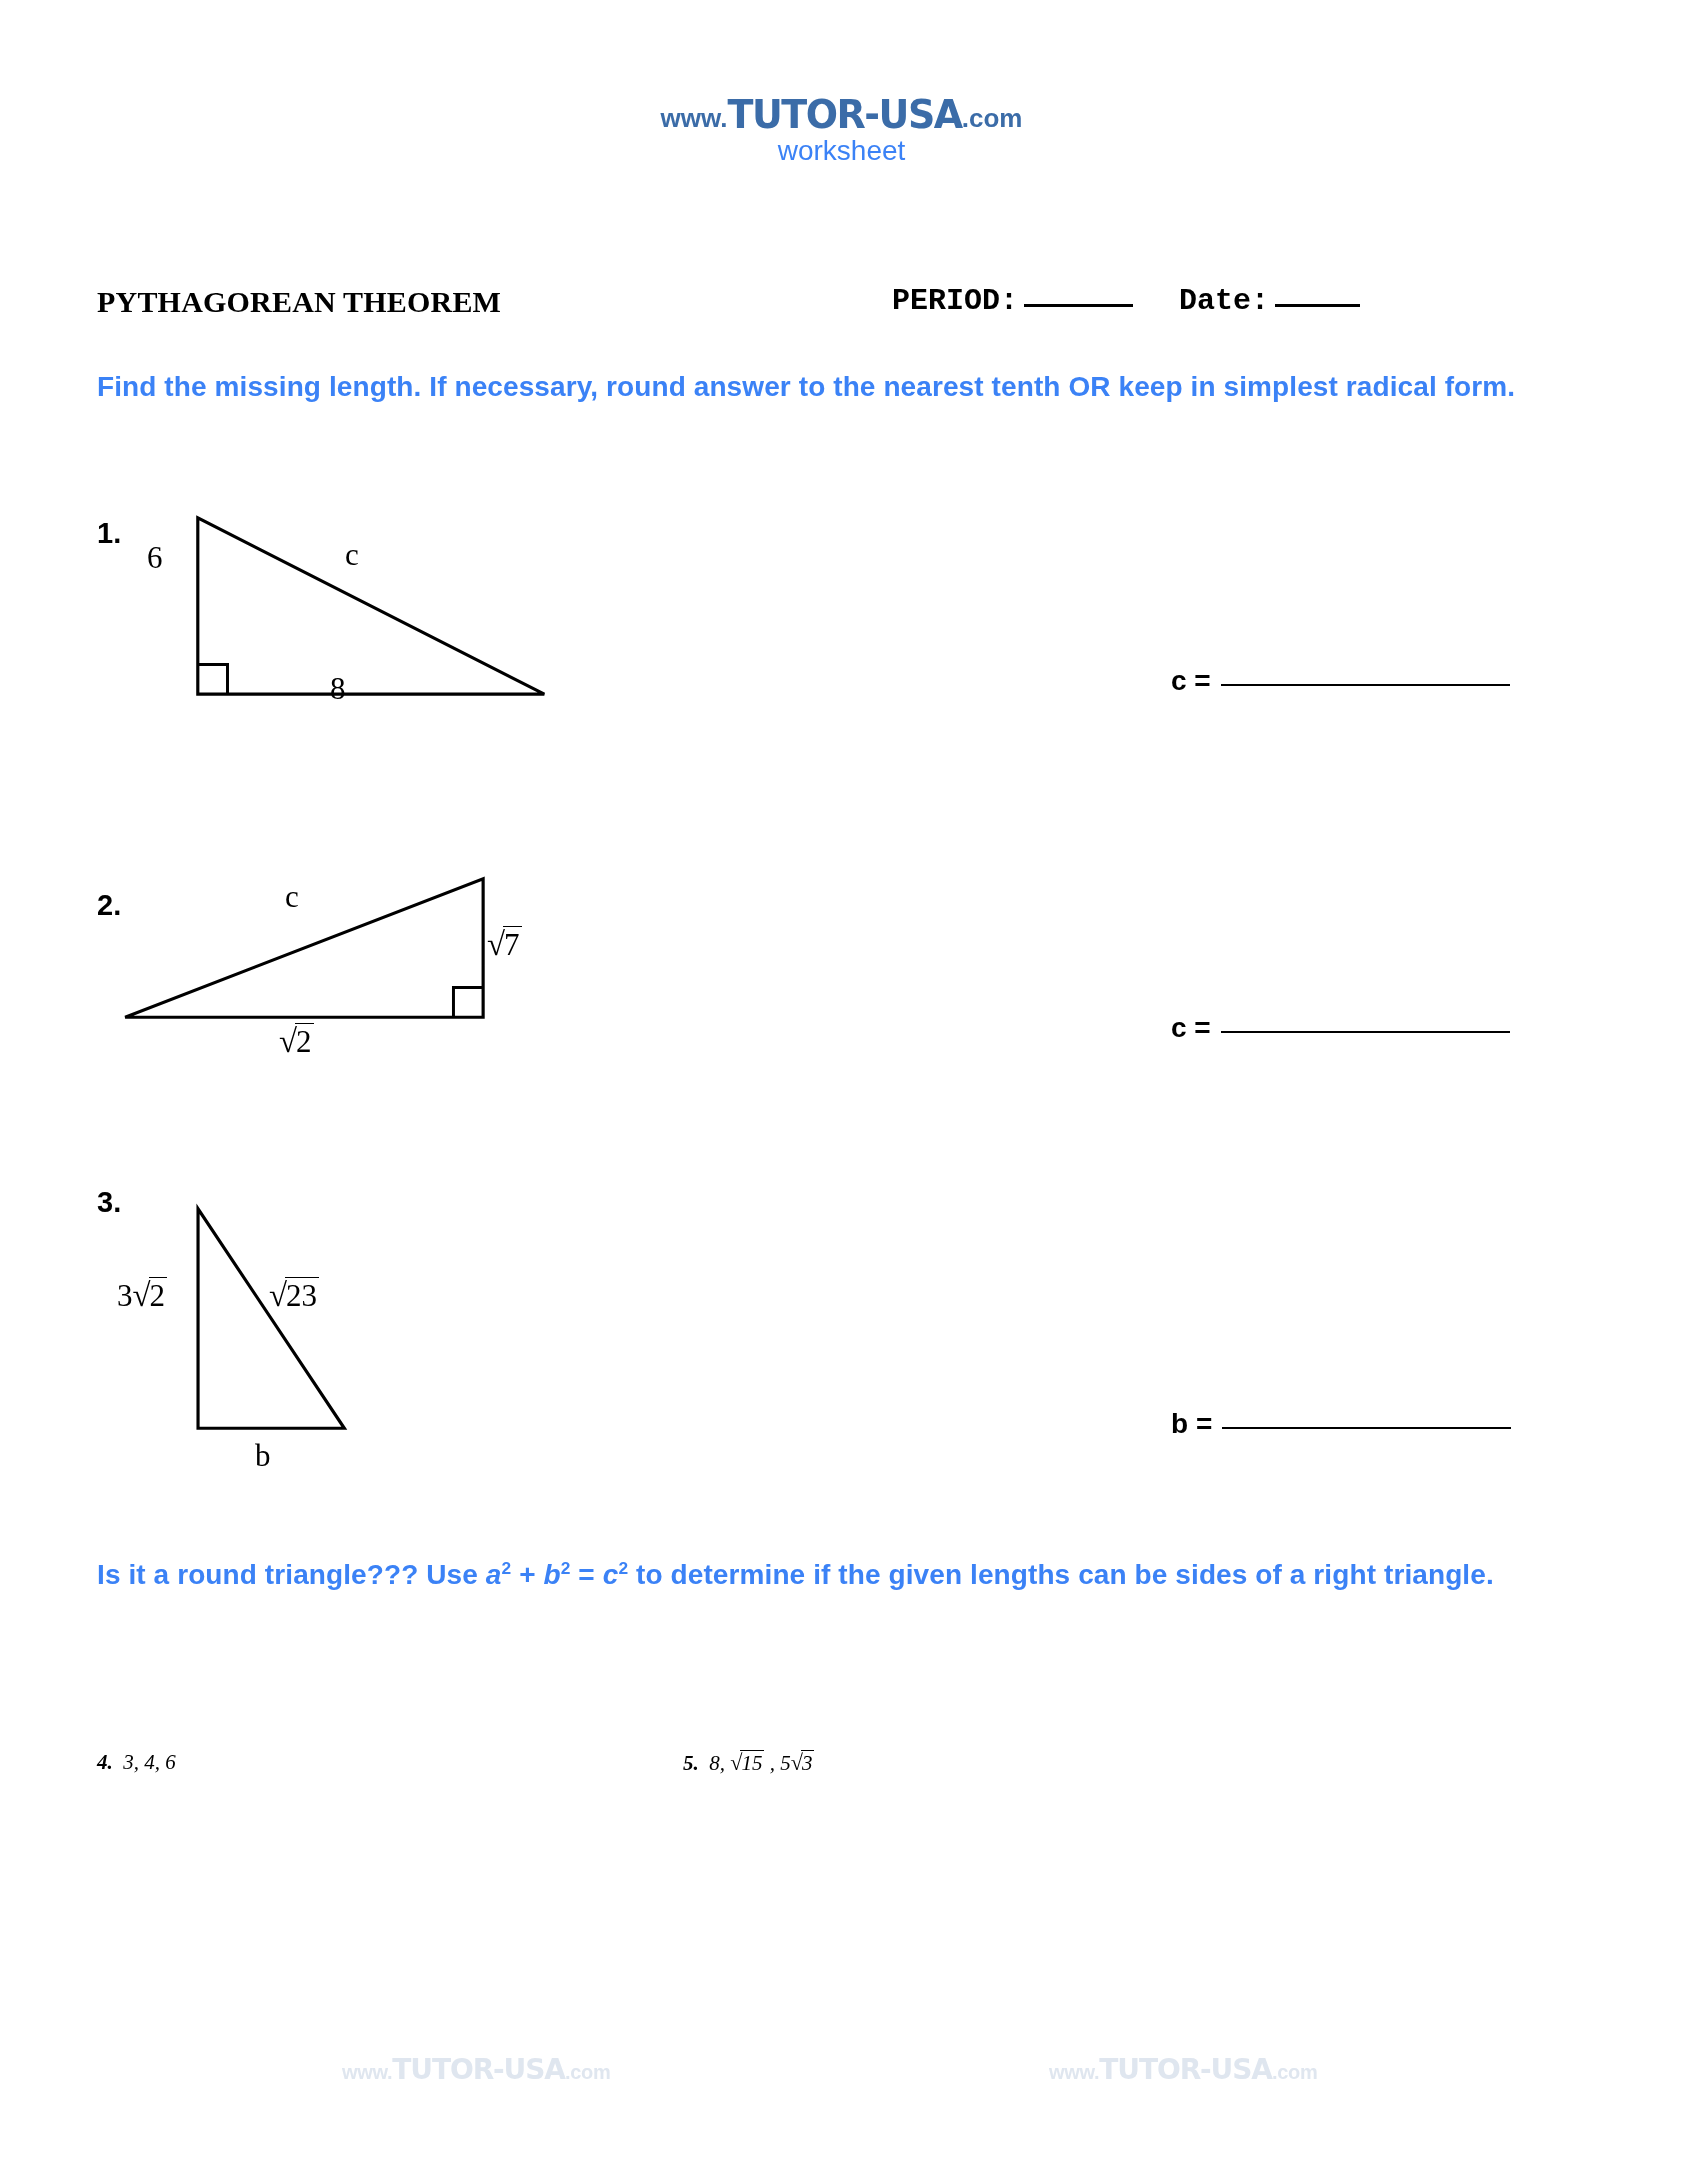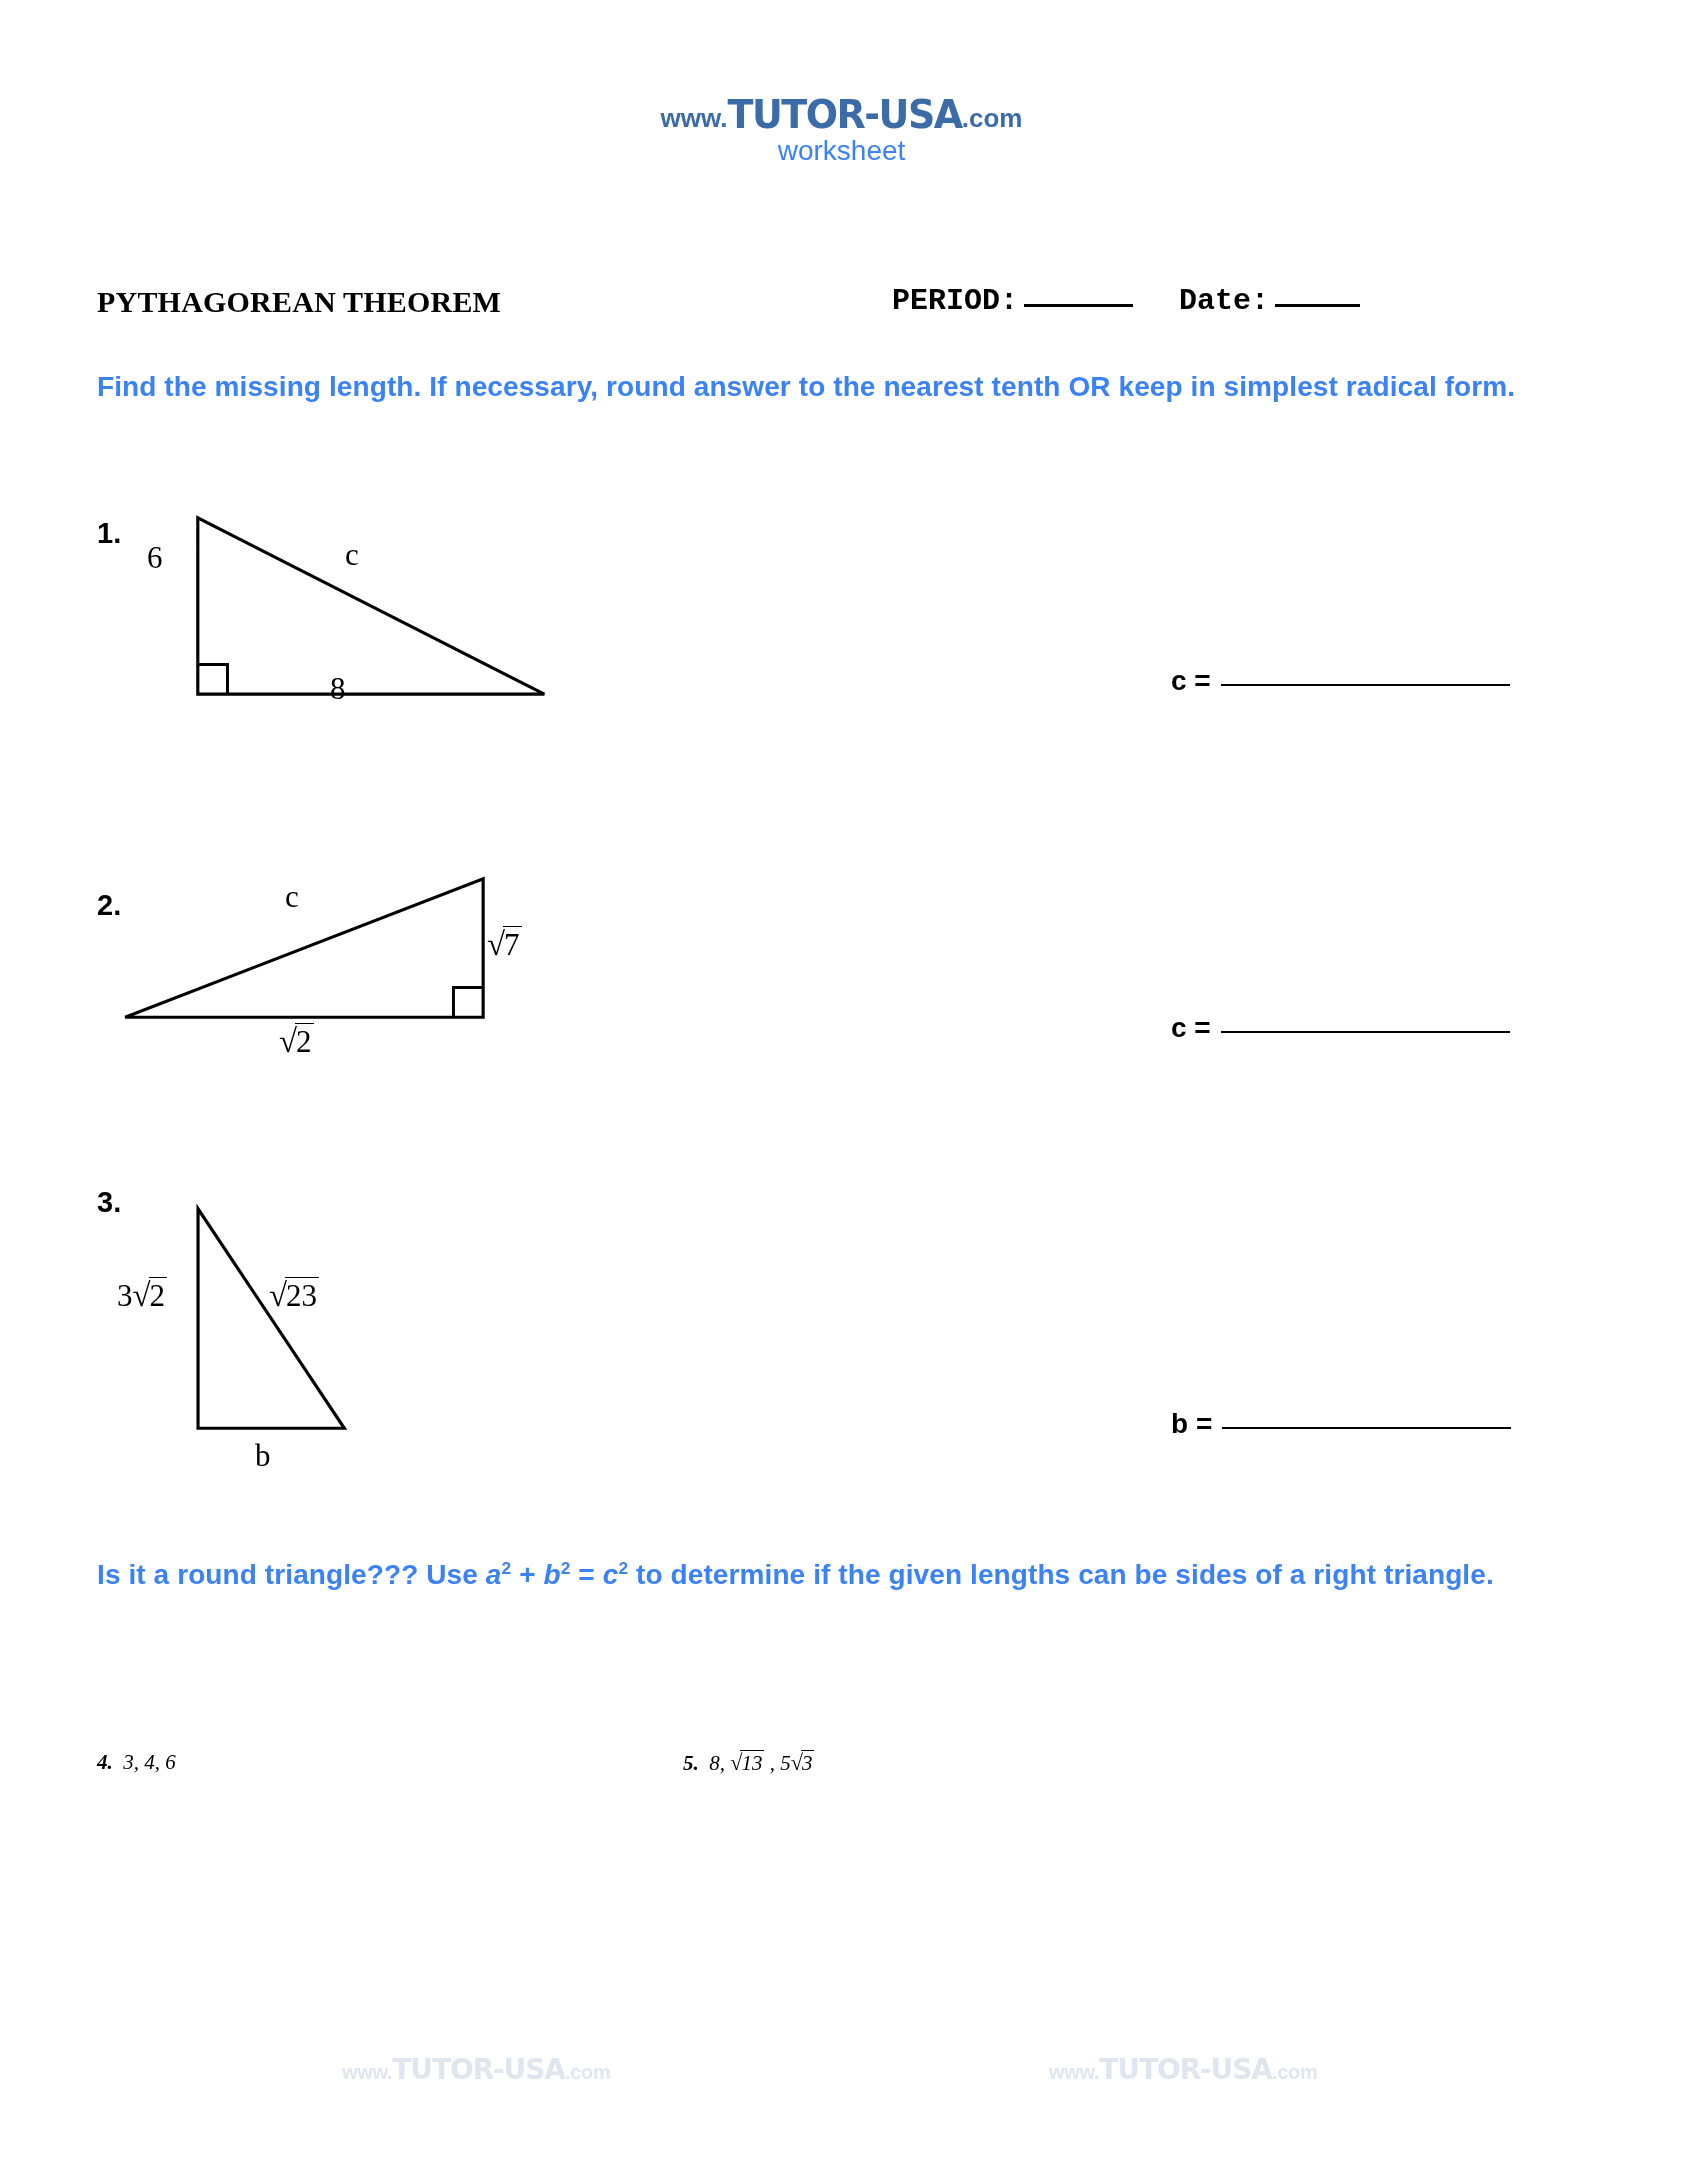--- a/index.html
+++ b/index.html
@@ -266,18 +266,18 @@
 </div>
 
 <div class="mathlabel" style="left:255px; top:1438px;">b</div>
 
 <div class="answer" style="left:1171px; top:1408px;"><span>b =</span><span class="ansrule"></span></div>
 
 <div id="instructions-2" class="instructions"><span>Is it a round triangle???   Use </span><i>a</i><sup>2</sup><span> + </span><i>b</i><sup>2</sup><span> = </span><i>c</i><sup>2</sup><span> to determine if the given lengths can be sides of a right triangle.</span></div>
 
 <div class="rt-item" style="left:97px; top:1750px;"><b>4.</b>&nbsp;&nbsp;<span>3, 4, 6</span></div>
 
-<div class="rt-item" style="left:683px; top:1750px;"><b>5.</b>&nbsp;&nbsp;<span>8, </span><span class="radical"><span class="rad-sign">√</span><span class="rad-body">13</span></span><span> , 5</span><span class="radical"><span class="rad-sign">√</span><span class="rad-body">3</span></span></div>
+<div class="rt-item" style="left:683px; top:1750px;"><b>5.</b>&nbsp;&nbsp;<span>8, </span><span class="radical"><span class="rad-sign">√</span><span class="rad-body">15</span></span><span> , 5</span><span class="radical"><span class="rad-sign">√</span><span class="rad-body">3</span></span></div>
 
 <div class="watermark" style="left:342px; top:2053px;"><span class="wm-www">www.</span><span class="wm-main">TUTOR-USA</span><span class="wm-com">.com</span></div>
 
 <div class="watermark" style="left:1049px; top:2053px;"><span class="wm-www">www.</span><span class="wm-main">TUTOR-USA</span><span class="wm-com">.com</span></div>
 
 
 </body></html>

